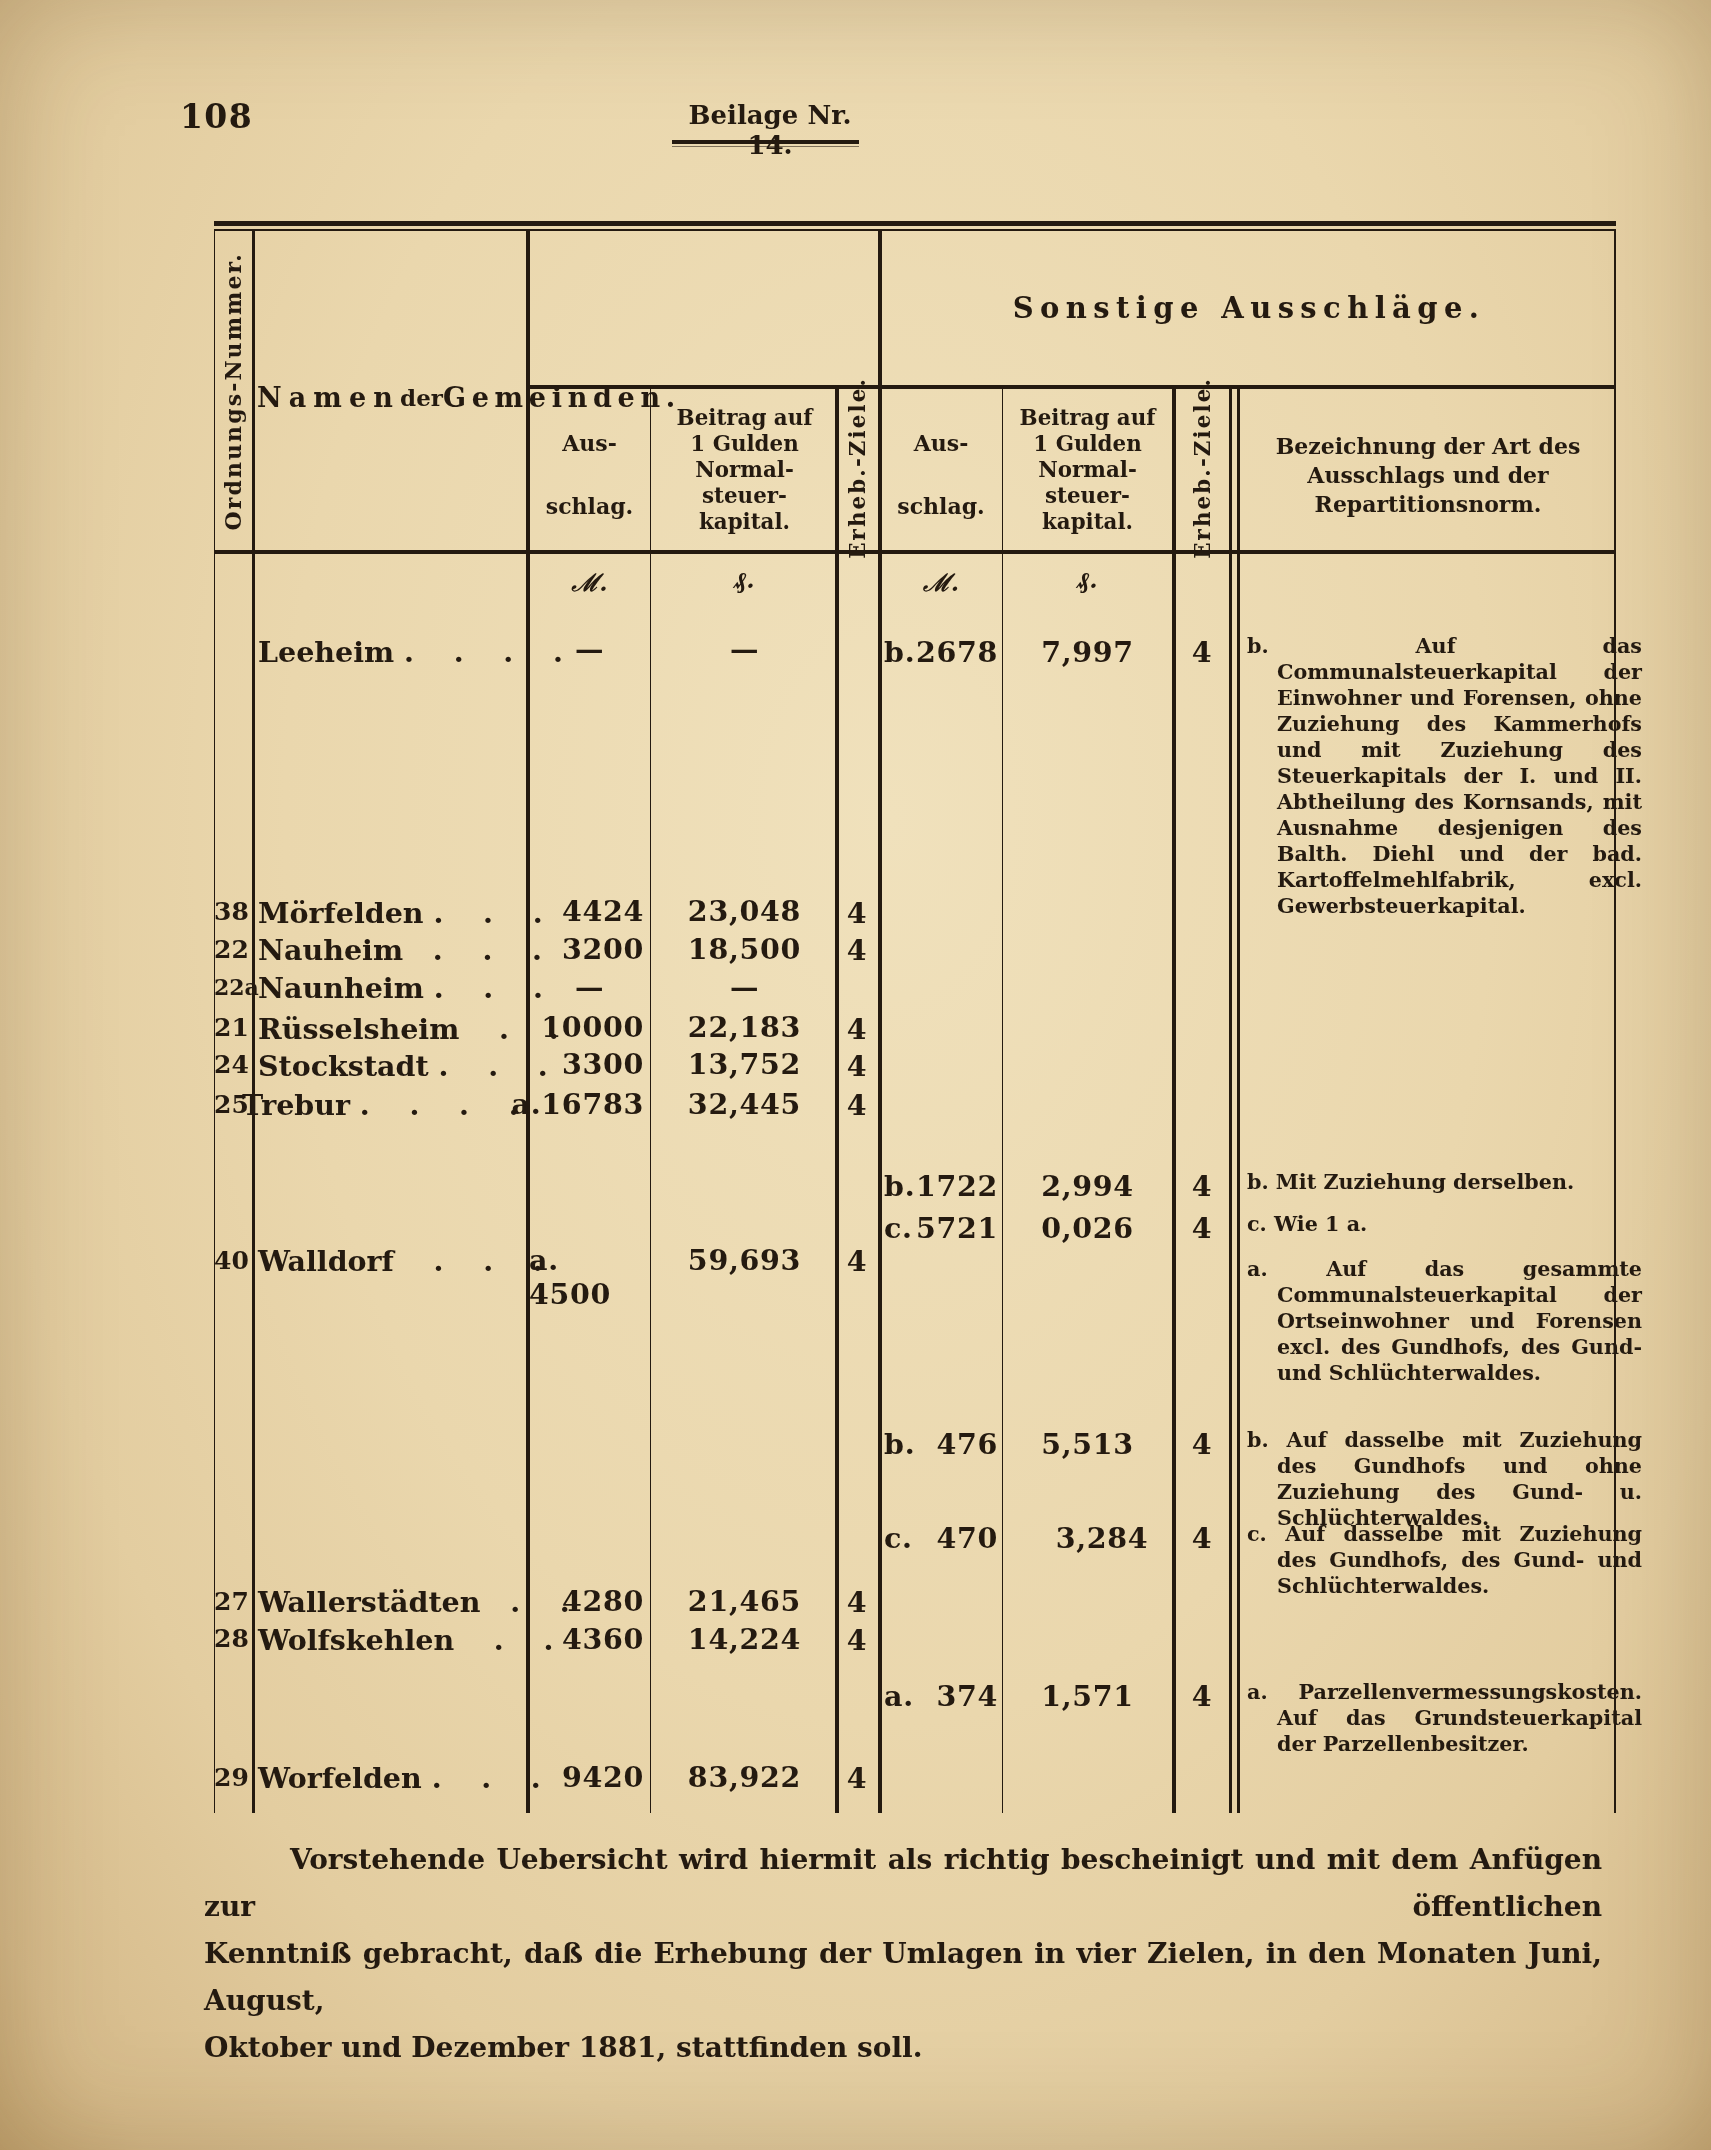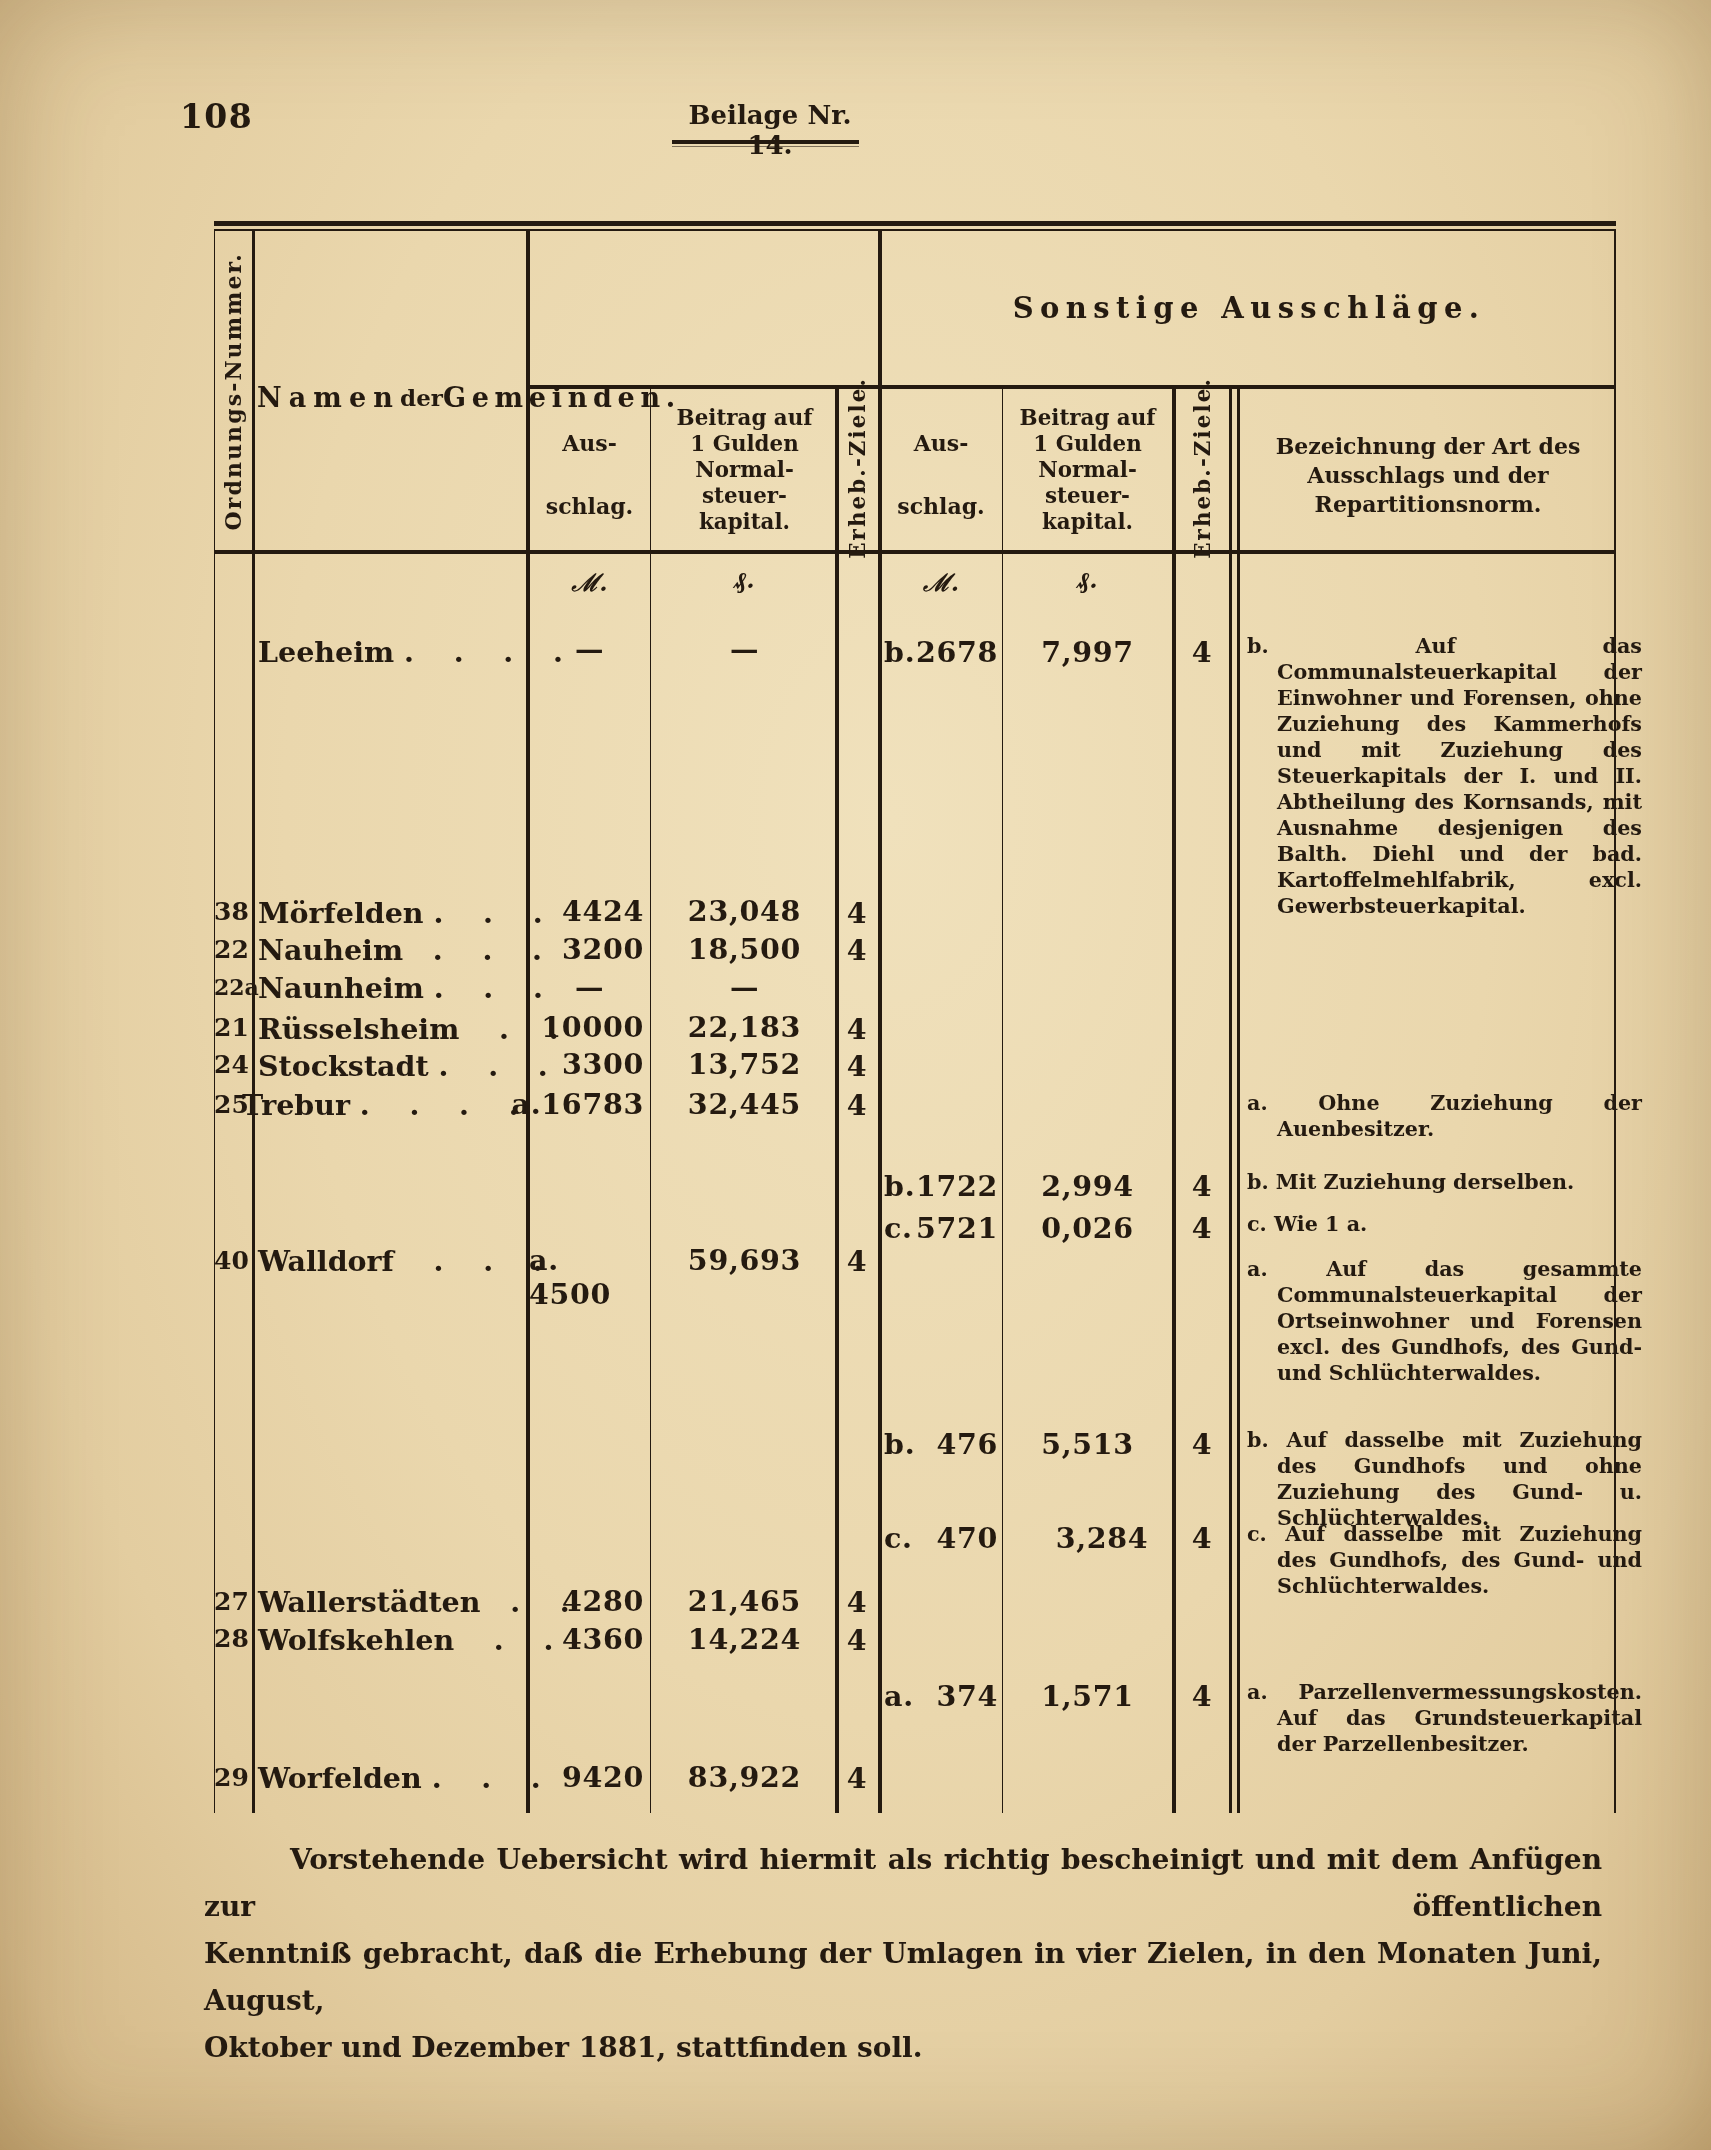--- a/index.html
+++ b/index.html
@@ -213,21 +213,20 @@
     <div class="c num beit" style="left:790px;top:1458px;width:167px;">1,571</div>
     <div class="c num ziele" style="left:961px;top:1458px;width:54px;">4</div>
 
     <div class="c ord" style="left:0;top:1542px;width:33px;">29</div>
     <div class="c name" style="left:44px;top:1540px;">Worfelden .    .    .</div>
     <div class="c num ausl" style="left:315px;top:1539px;width:115px;">9420</div>
     <div class="c num beit" style="left:439px;top:1539px;width:183px;">83,922</div>
     <div class="c num ziele" style="left:623px;top:1540px;width:40px;">4</div>
 
     <div class="c note" style="left:1033px;top:412px;">b. Auf das Communalsteuerkapital der Einwohner und Forensen, ohne Zuziehung des Kammerhofs und mit Zuziehung des Steuerkapitals der I. und II. Abtheilung des Kornsands, mit Ausnahme desjenigen des Balth. Diehl und der bad. Kartoffelmehlfabrik, excl. Gewerbsteuerkapital.</div>
-    <div class="c note" style="left:1033px;top:869px;">a. Ohne Zuziehung der Auenbesitzer.</div>
     <div class="c note" style="left:1033px;top:948px;">b. Mit Zuziehung derselben.</div>
     <div class="c note" style="left:1033px;top:990px;">c. Wie 1 a.</div>
     <div class="c note" style="left:1033px;top:1035px;">a. Auf das gesammte Communalsteuerkapital der Ortseinwohner und Forensen excl. des Gundhofs, des Gund- und Schlüchterwaldes.</div>
     <div class="c note" style="left:1033px;top:1206px;">b. Auf dasselbe mit Zuziehung des Gundhofs und ohne Zuziehung des Gund- u. Schlüchterwaldes.</div>
     <div class="c note" style="left:1033px;top:1300px;">c. Auf dasselbe mit Zuziehung des Gundhofs, des Gund- und Schlüchterwaldes.</div>
     <div class="c note" style="left:1033px;top:1458px;">a. Parzellenvermessungskosten. Auf das Grundsteuerkapital der Parzellenbesitzer.</div>
 
   </div>
 
   <div class="c footer" style="left:204px;top:1836px;width:1398px;">

